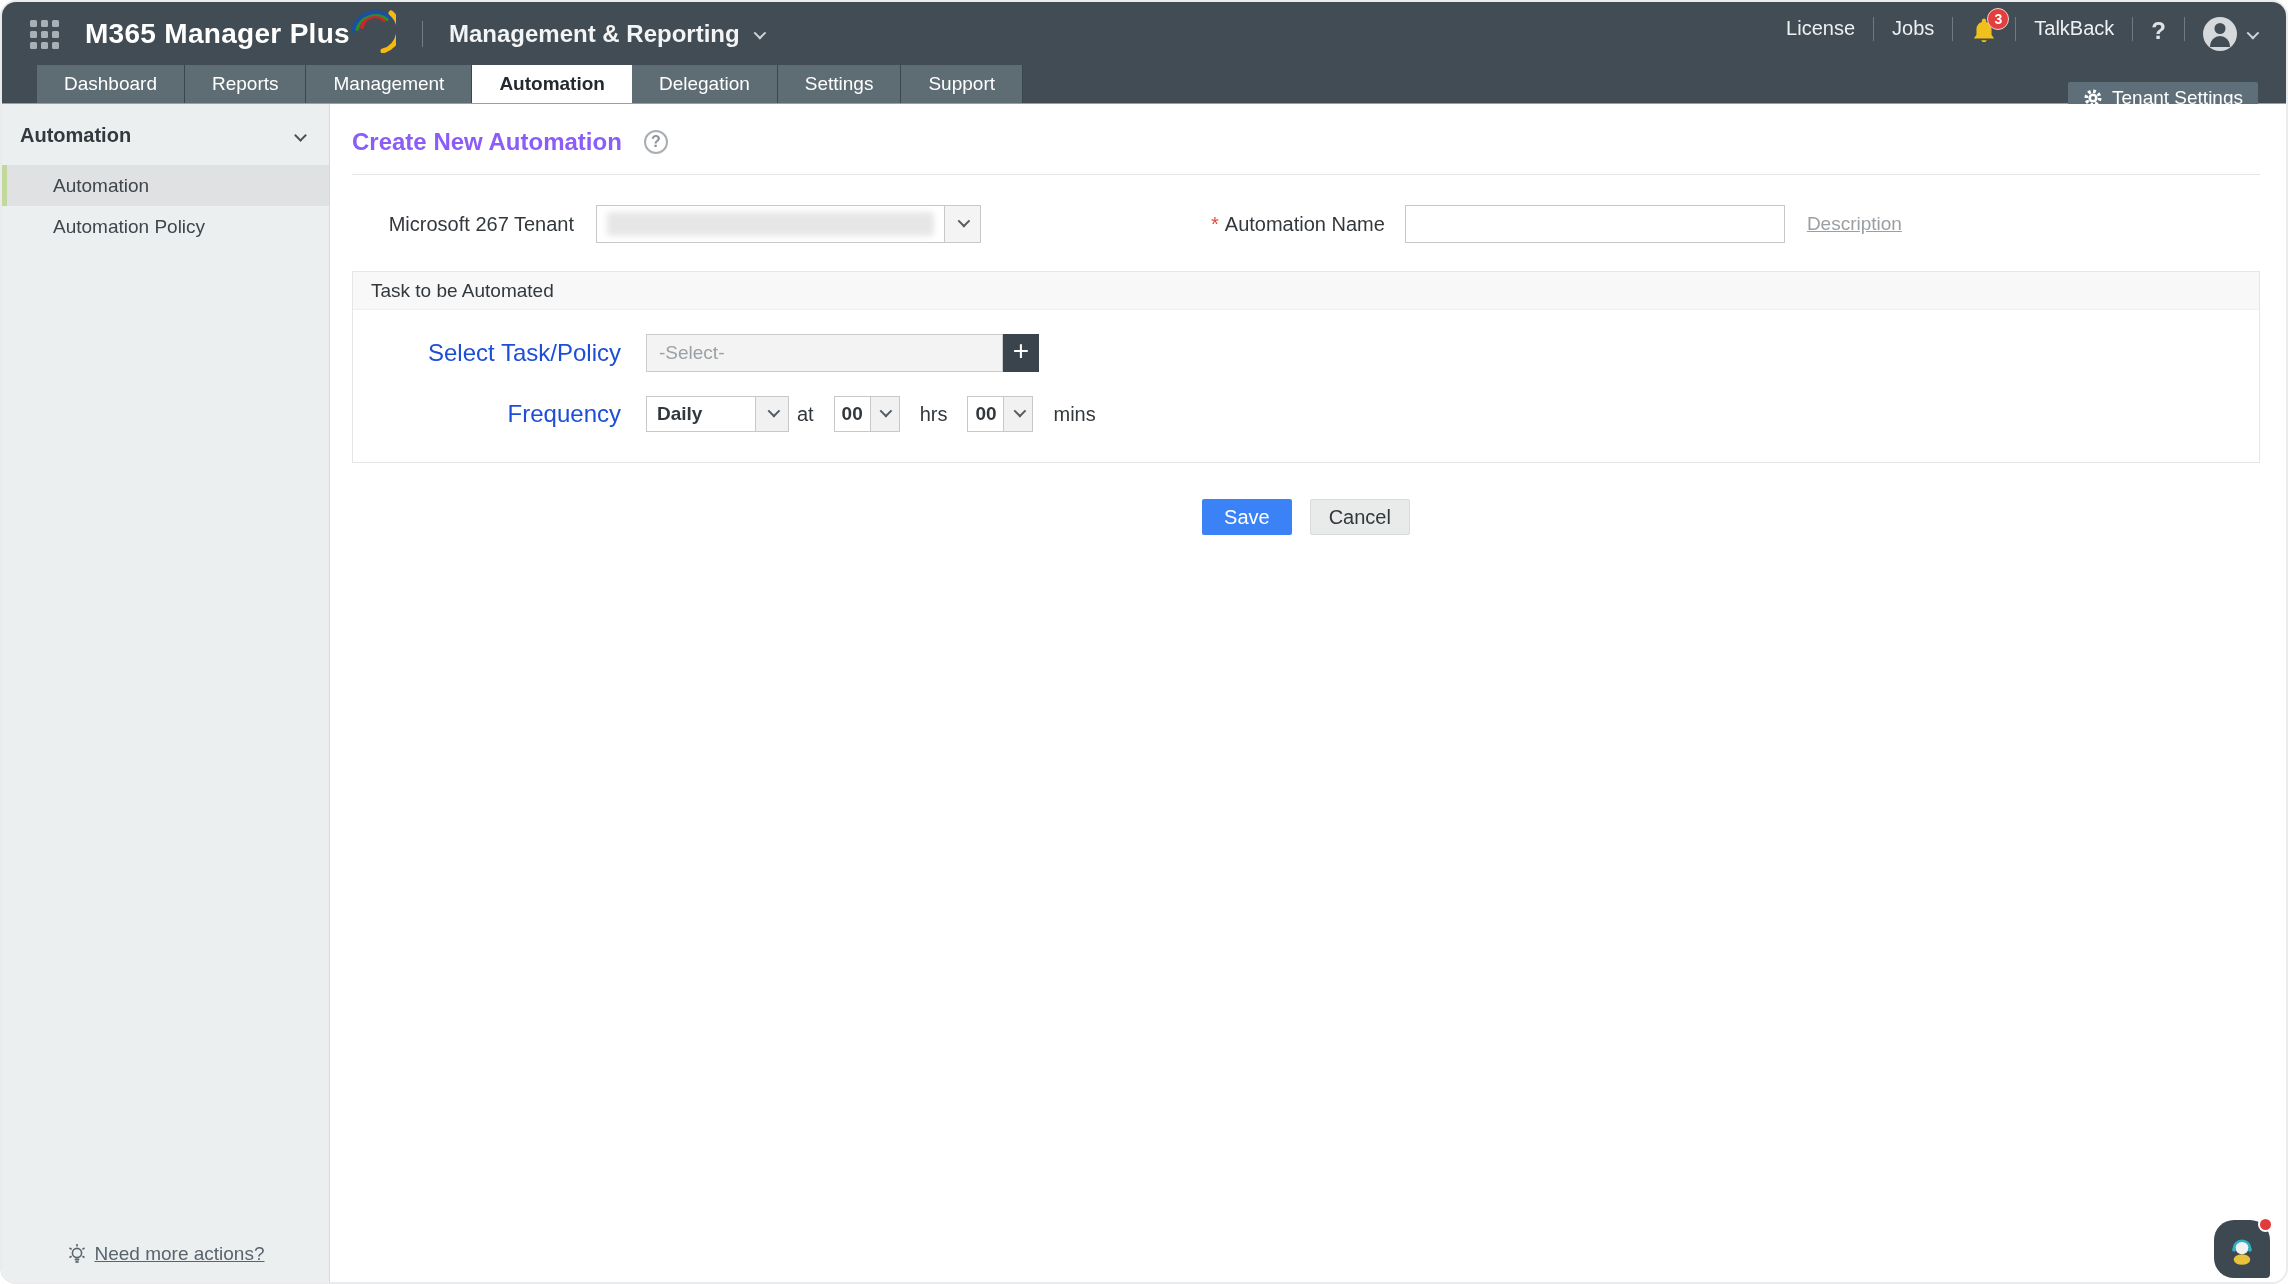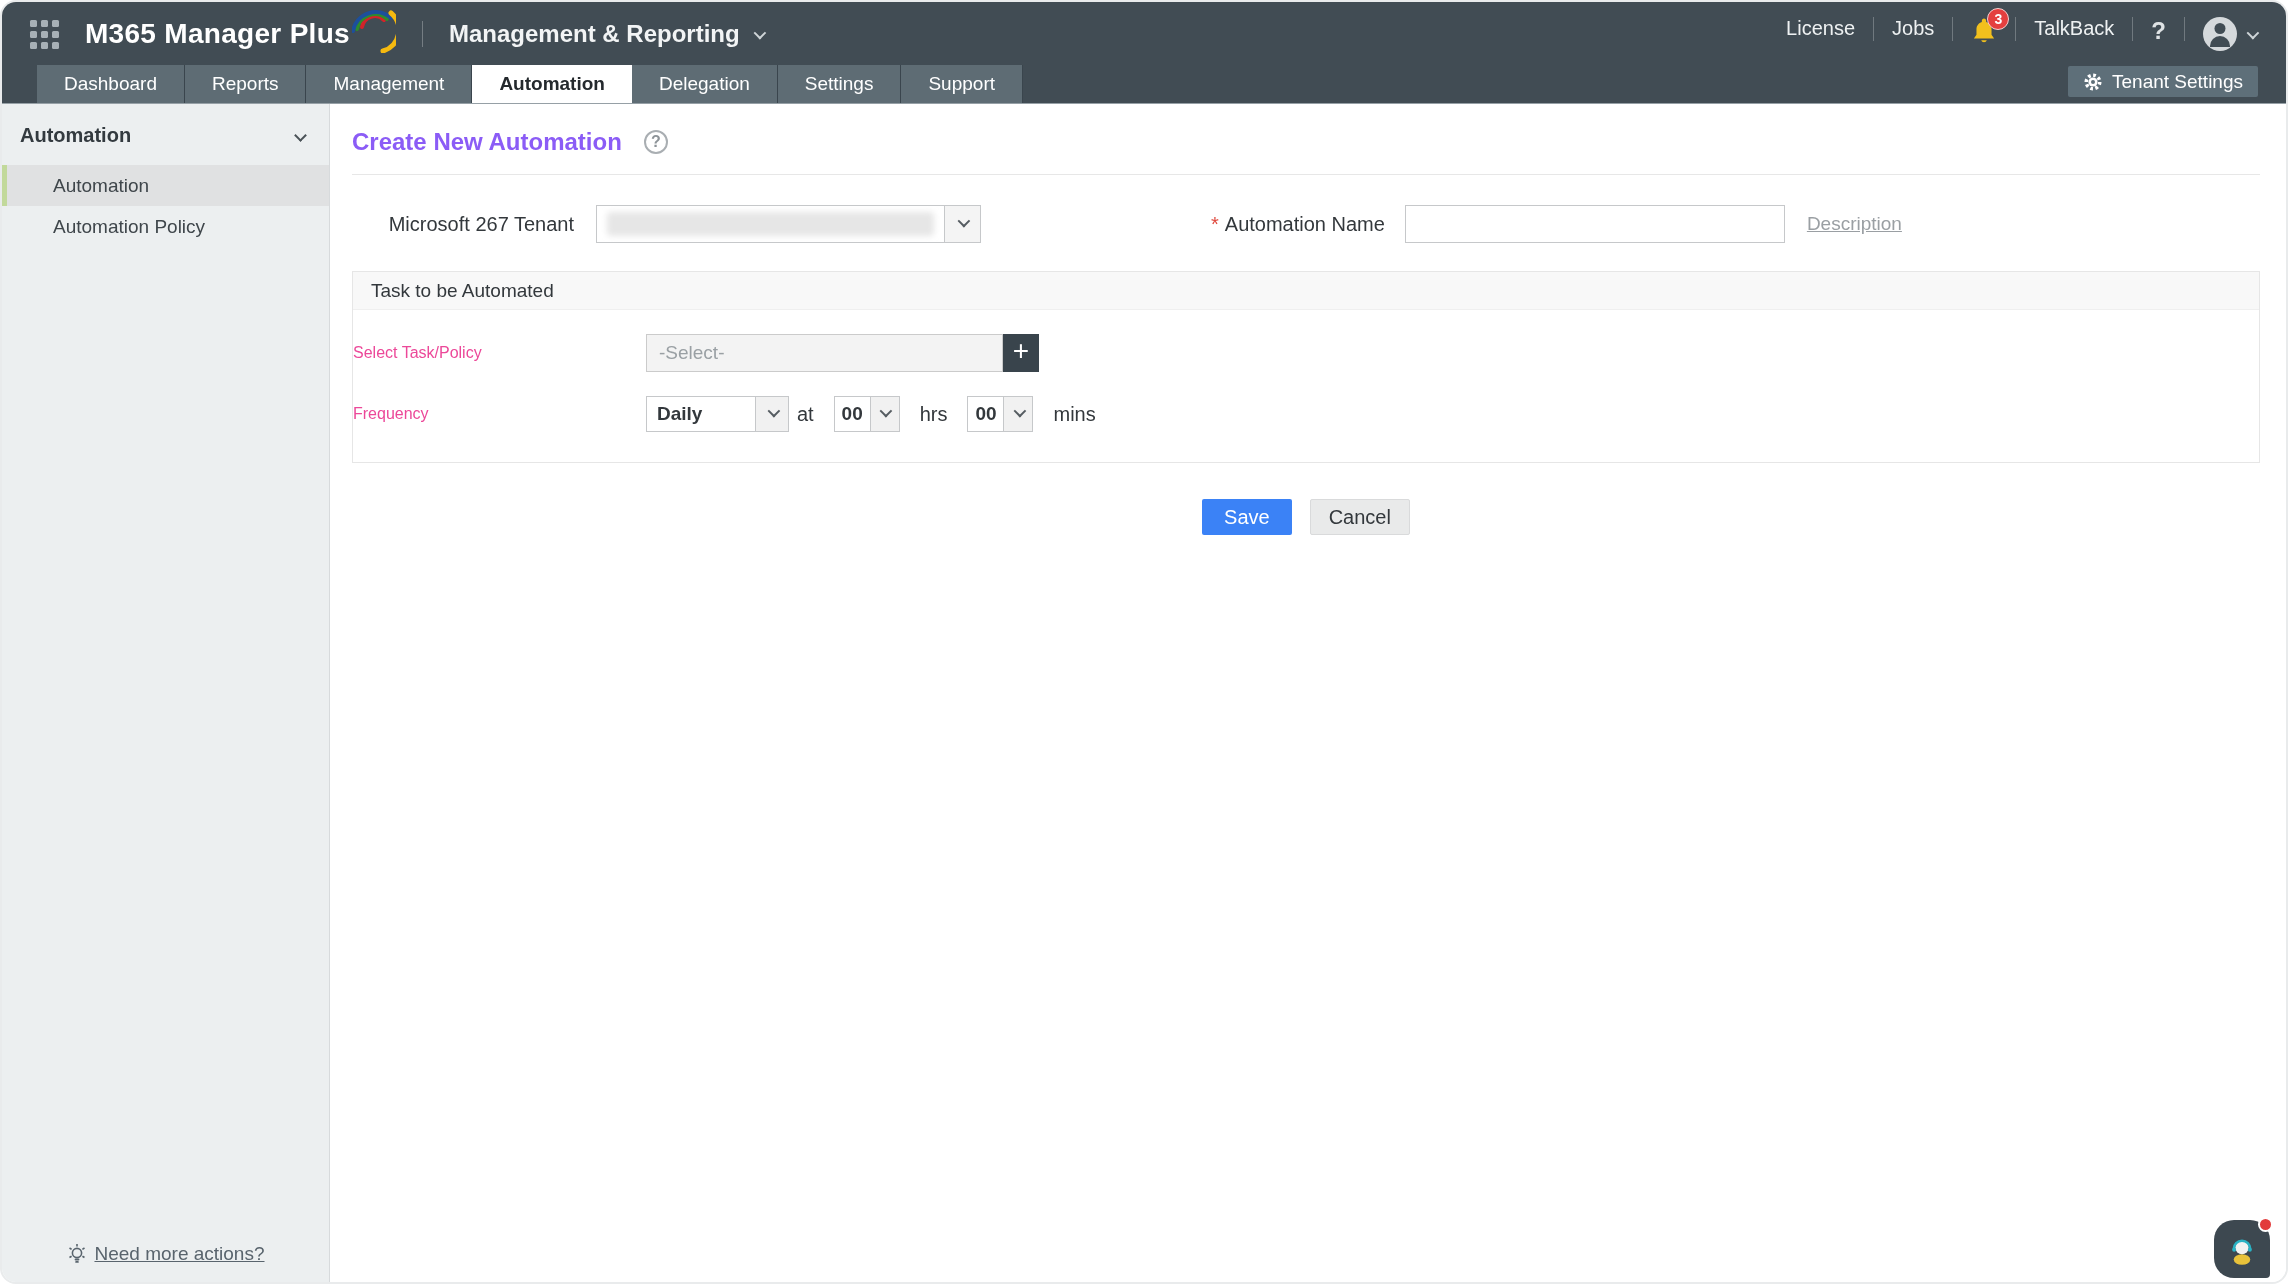--- a/index.html
+++ b/index.html
@@ -40,21 +40,21 @@
   .avatar-wrap .chev { border-color:#cfd5d8; }
 
   
   .tabbar { height:38px; background:#414c54; display:flex; align-items:flex-end; padding-left:35px; position:relative; border-bottom:1px solid #96a0a6; }
   .tab {
     height:38px; line-height:38px; padding:0 27px; font-size:19px; color:#fff;
     background:#5e6c74; border-right:1px solid #3a454d; cursor:pointer; white-space:nowrap;
   }
   .tab.active { background:#ffffff; color:#24292d; font-weight:bold; border-right:none; }
   .tenant-btn {
-    position:absolute; right:28px; top:0; height:31px; display:flex; align-items:center; gap:9px;
+    position:absolute; right:28px; top:16px; height:31px; display:flex; align-items:center; gap:9px;
     background:#5e6f79; color:#fff; font-size:19px; padding:0 15px; border-radius:2px; cursor:pointer;
   }
 
   
   .page-body { display:flex; height:1180px; }
   .sidebar { width:328px; background:#eceff0; border-right:1px solid #d7dadc; position:relative; flex-shrink:0; }
   .side-header { display:flex; align-items:center; justify-content:space-between; padding:20px 24px 18px 18px; cursor:pointer; }
   .side-header-label { font-size:20px; font-weight:bold; color:#333a3f; }
   .side-header .chev { border-color:#4a5257; transform:rotate(45deg); }
   .side-item { height:41px; display:flex; align-items:center; padding-left:46px; font-size:19px; color:#3f464b; cursor:pointer; border-left:5px solid transparent; }
@@ -79,21 +79,21 @@
   .name-group { display:flex; align-items:center; margin-left:230px; }
   .req { color:#e04a3f; font-size:20px; margin-right:6px; }
   .text-input { width:380px; height:38px; border:1px solid #c6c8ca; background:#fff; font-size:19px; padding:0 10px; margin-left:20px; font-family:"Liberation Sans",sans-serif; }
   .desc-link { font-size:19px; color:#9a9fa3; text-decoration:underline; margin-left:22px; cursor:pointer; }
 
   .task-panel { margin-top:28px; border:1px solid #e6e6e6; }
   .panel-header { height:38px; background:#f8f8f8; display:flex; align-items:center; padding-left:18px; font-size:19px; color:#33383c; border-bottom:1px solid #efefef; }
   .panel-body { padding:24px 0 30px 0; }
   .p-row { display:flex; align-items:center; margin-bottom:24px; }
   .p-row:last-child { margin-bottom:0; }
-  .p-label { width:268px; text-align:left; margin-right:25px; font-size:16px; color:#ec4899; white-space:nowrap; }
+  .p-label { width:268px; text-align:right; margin-right:25px; font-size:24px; color:#1d4ed8; white-space:nowrap; }
   .task-select { width:357px; height:38px; background:#f3f3f3; border:1px solid #cbcbcb; display:flex; align-items:center; padding:0 12px; font-size:19px; color:#9aa0a4; cursor:pointer; }
   .plus-btn { width:36px; height:38px; background:#39444c; color:#fff; font-size:28px; line-height:34px; text-align:center; cursor:pointer; user-select:none; }
   .freq-select { width:143px; height:36px; }
   .freq-select .select-chev { width:33px; background:#f1f1f1; }
   .time-select { width:66px; height:36px; }
   .time-select .select-value { justify-content:center; padding:0; }
   .time-select .select-chev { width:29px; background:#f1f1f1; }
   .inline-lbl { font-size:20px; color:#33383c; margin:0 20px; }
   .inline-lbl.first { margin-left:8px; }
 

